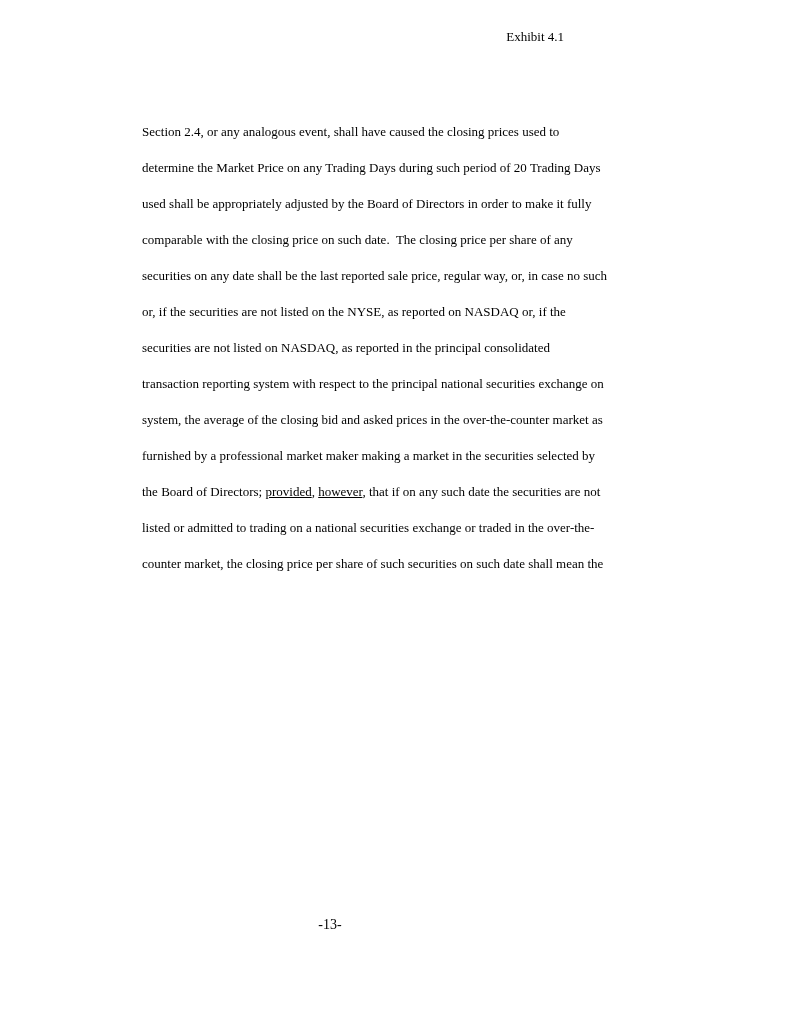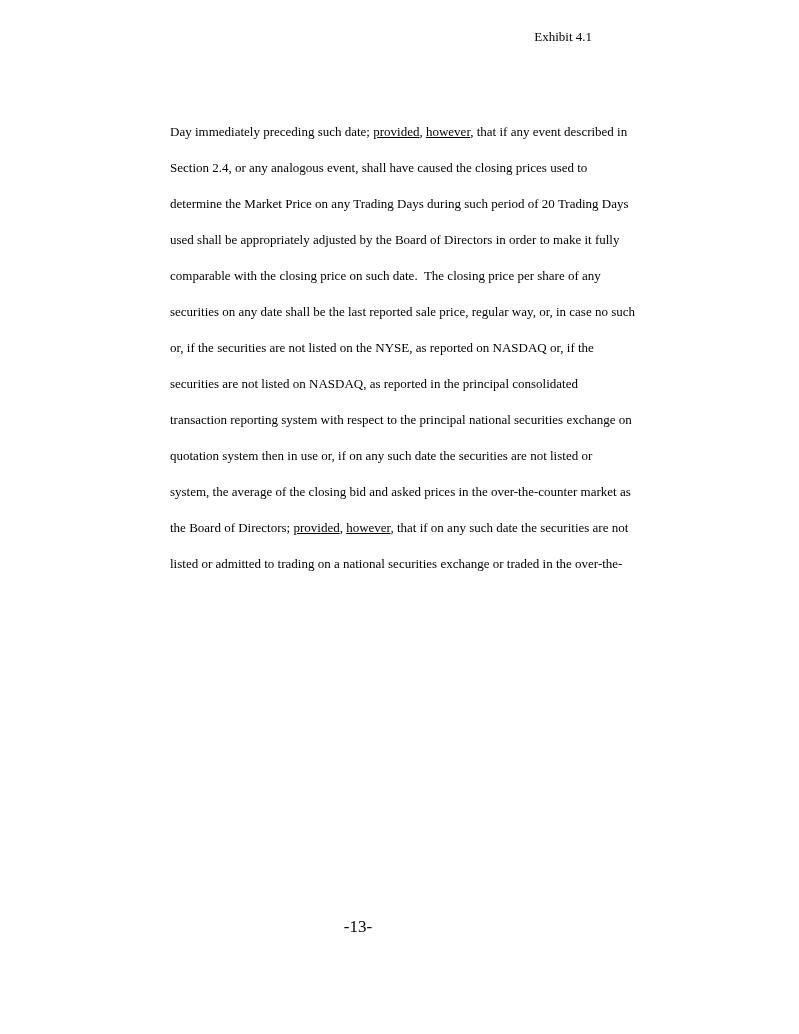--- a/index.html
+++ b/index.html
@@ -8,21 +8,20 @@
     background: #ffffff;
   }
   .page {
     position: relative;
     width: 660px;
     height: 1034px;
     background: #ffffff;
     color: #000000;
     font-family: "Liberation Serif", serif;
     overflow: hidden;
-    margin-left: 28px;
   }
   .exhibit-label {
     position: absolute;
     top: 29px;
     right: 96px;
     font-size: 13px;
     white-space: pre;
   }
   .doc-body {
     position: absolute;
@@ -37,41 +36,41 @@
   }
   .doc-body .line span.u {
     text-decoration: underline;
   }
   .page-number {
     position: absolute;
     top: 917px;
     left: 0;
     width: 100%;
     text-align: center;
-    font-size: 17px;
+    font-size: 14px;
   }
 </style>
 </head>
 <body>
 
 <div class="page">
 
   <div class="exhibit-label">Exhibit 4.1</div>
 
   <div class="doc-body">
-      <div class="line"><span>Day immediately preceding such date; </span><span class="u">provided</span><span>, </span><span class="u">however</span><span>, that if any event described in</span></div>
       <div class="line"><span>Section 2.4, or any analogous event, shall have caused the closing prices used to</span></div>
       <div class="line"><span>determine the Market Price on any Trading Days during such period of 20 Trading Days</span></div>
       <div class="line"><span>used shall be appropriately adjusted by the Board of Directors in order to make it fully</span></div>
       <div class="line"><span>comparable with the closing price on such date.  The closing price per share of any</span></div>
       <div class="line"><span>securities on any date shall be the last reported sale price, regular way, or, in case no such</span></div>
       <div class="line"><span>or, if the securities are not listed on the NYSE, as reported on NASDAQ or, if the</span></div>
       <div class="line"><span>securities are not listed on NASDAQ, as reported in the principal consolidated</span></div>
       <div class="line"><span>transaction reporting system with respect to the principal national securities exchange on</span></div>
-      <div class="line"><span>quotation system then in use or, if on any such date the securities are not listed or</span></div>
       <div class="line"><span>system, the average of the closing bid and asked prices in the over-the-counter market as</span></div>
+      <div class="line"><span>furnished by a professional market maker making a market in the securities selected by</span></div>
       <div class="line"><span>the Board of Directors; </span><span class="u">provided</span><span>, </span><span class="u">however</span><span>, that if on any such date the securities are not</span></div>
       <div class="line"><span>listed or admitted to trading on a national securities exchange or traded in the over-the-</span></div>
+      <div class="line"><span>counter market, the closing price per share of such securities on such date shall mean the</span></div>
     </div>
 
   <div class="page-number">-13-</div>
 
 </div>
 
 </body></html>

